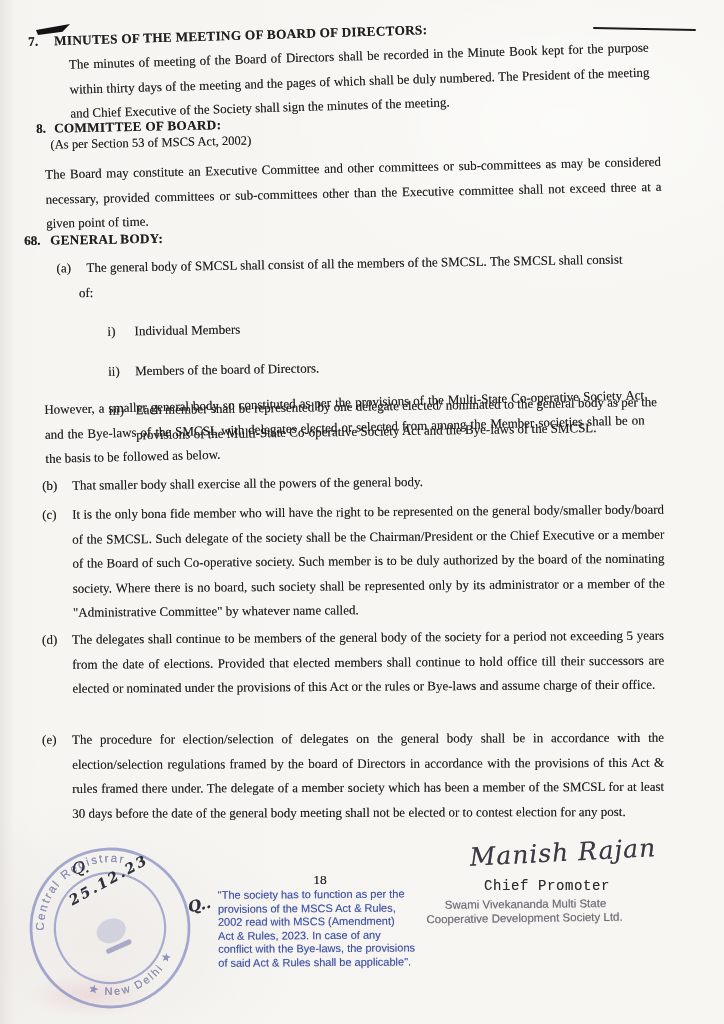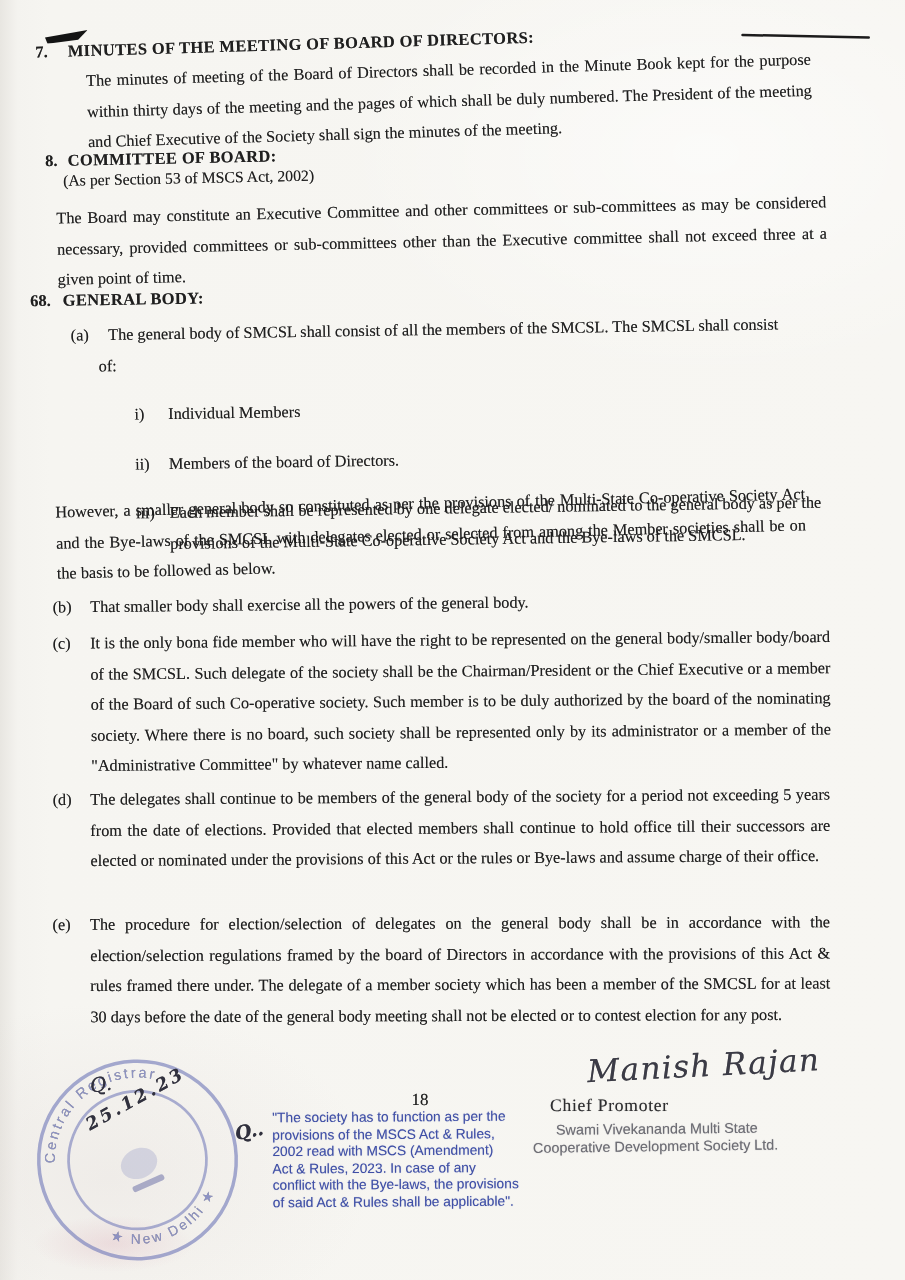--- a/index.html
+++ b/index.html
@@ -23,29 +23,29 @@
   .item .lbl{ flex:0 0 30px; font-size:13px; line-height:24.6px; }
   .item .txt{ flex:1; }
   .roman{ display:flex; margin-top:15px; }
   .roman .lbl{ flex:0 0 27px; font-size:13px; line-height:24.6px; }
   .roman .txt{ flex:1; font-size:13px; line-height:24.6px; text-align:left; }
   .line{ display:block; }
   .corner-mark{ position:absolute; left:36px; top:24px; width:34px; height:11px; background:#141414;
     clip-path:polygon(0 55%, 100% 0, 78% 70%, 6% 100%); }
   .scan-line{ position:absolute; left:593px; top:28px; width:103px; height:2.4px; background:#1c1c1c;
     transform:rotate(1.2deg); border-radius:2px; }
-  .pagenum{ position:absolute; left:314px; top:872px; width:44px; text-align:center; font-size:13.5px; }
+  .pagenum{ position:absolute; left:298px; top:872px; width:44px; text-align:center; font-size:13.5px; }
   .notice{ position:absolute; left:218px; top:888px; width:250px;
     font-family:"Liberation Sans","DejaVu Sans",sans-serif; font-size:11px; line-height:13.5px;
     color:#3f4fa6; text-shadow:0 0 .7px rgba(63,79,166,.45); transform:rotate(-.4deg); }
   .sig-name{ position:absolute; left:448px; top:838px; width:230px; text-align:center;
     font-family:"DejaVu Serif",serif; font-style:italic; font-size:25px; letter-spacing:1px;
     color:#3b3b46; transform:rotate(-3deg); }
-  .sig-title{ position:absolute; left:440px; top:878px; width:170px; text-align:left;
-    font-family:Liberation Serif, serif; font-size:14px; letter-spacing:.6px; color:#2e2e30;
+  .sig-title{ position:absolute; left:440px; top:878px; width:170px; text-align:right;
+    font-family:Liberation Mono, monospace; font-size:14px; letter-spacing:.6px; color:#2e2e30;
     text-shadow:0 0 .6px rgba(40,40,40,.5); }
   .sig-org1{ position:absolute; left:408px; top:898px; width:235px; text-align:center;
     font-family:"Liberation Sans",sans-serif; font-size:11.5px; color:#6d6d74; transform:rotate(-.6deg);
     text-shadow:0 0 .7px rgba(100,100,110,.5); }
   .sig-org2{ position:absolute; left:392px; top:912px; width:265px; text-align:center;
     font-family:"Liberation Sans",sans-serif; font-size:11.5px; color:#6d6d74; transform:rotate(-.8deg);
     text-shadow:0 0 .7px rgba(100,100,110,.5); }
   .stamp{ position:absolute; left:14px; top:832px; width:192px; height:192px; opacity:.85; }
   .pen{ font-family:"DejaVu Serif",serif; font-style:italic; color:#30303e; }
   .pen-q-top{ position:absolute; left:72px; top:858px; font-size:16px; transform:rotate(-8deg); }

